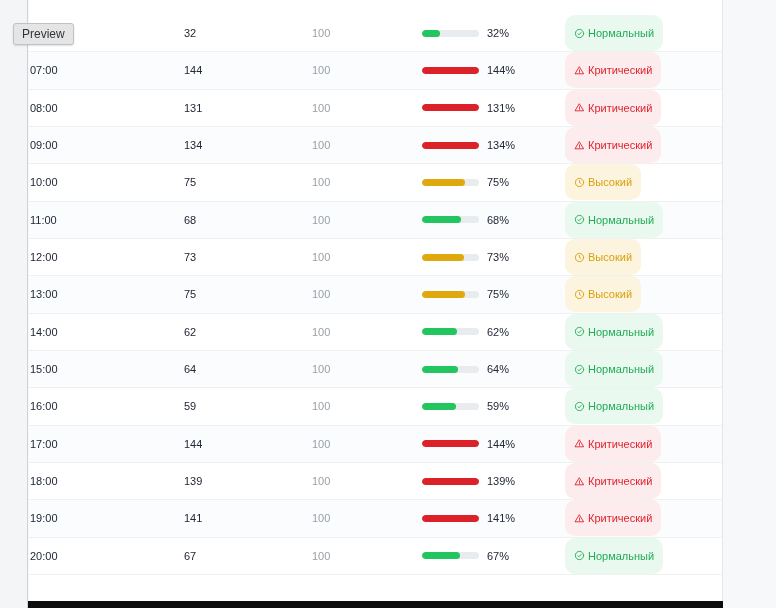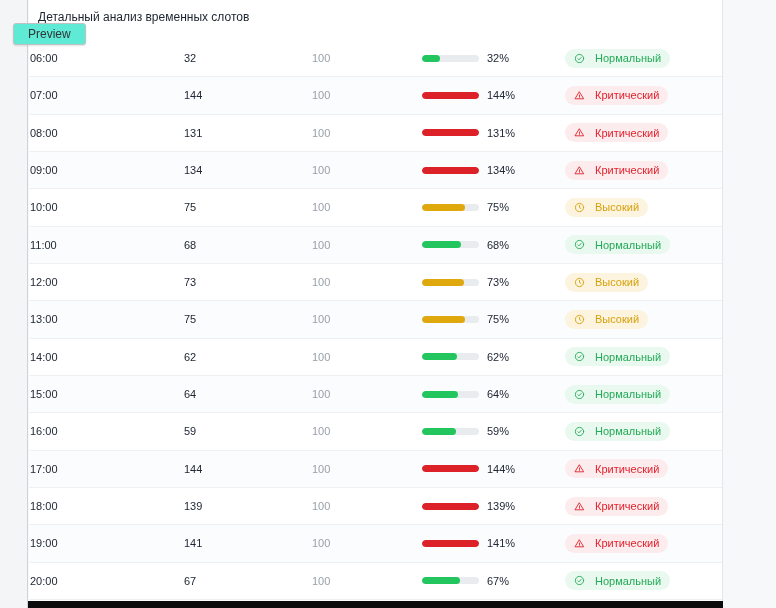--- a/index.html
+++ b/index.html
@@ -36,49 +36,48 @@
   .cell{white-space:nowrap;}
   .cell.capacity{color:#98a0a8;margin-left:12px;}
   .fill-cell{display:flex;align-items:center;gap:8px;}
   .track{width:57px;height:7px;border-radius:4px;background:#e9ecef;overflow:hidden;flex:none;}
   .fill{display:block;height:100%;border-radius:4px;}
   .fill.level-normal{background:#22c55e;}
   .fill.level-high{background:#dfa90e;}
   .fill.level-critical{background:#dc2128;}
   .pct{font-size:11px;color:#212836;}
   .badge{
-    display:inline-flex;align-items:center;gap:10px;
-    height:19px;padding:0 9px;border-radius:10px;font-size:11px;
+    display:inline-flex;align-items:center;gap:3px;
+    height:36px;padding:0 9px;border-radius:10px;font-size:11px;
   }
   .badge.level-normal{background:#e9f9ef;color:#23ab58;}
   .badge.level-high{background:#fcf4df;color:#d7a10c;}
   .badge.level-critical{background:#fdeced;color:#e0232e;}
   .badge .icon{width:11px;height:11px;display:inline-flex;flex:none;}
   .badge .icon svg{
     width:11px;height:11px;fill:none;stroke:currentColor;
     stroke-width:2;stroke-linecap:round;stroke-linejoin:round;
   }
   .tooltip{
     position:absolute;left:13px;top:23px;z-index:6;
-    background:#5eead4;border:1px solid #bfc2c5;border-radius:3px;
-    padding:3px 14px;font-size:12px;color:#30353a;
+    background:#e5e5e5;border:1px solid #bfc2c5;border-radius:3px;
+    padding:3px 8px;font-size:12px;color:#30353a;
     box-shadow:0 1px 2px rgba(0,0,0,.12);
   }
   .bottom-bar{
     position:absolute;left:28px;top:601px;width:695px;height:7px;
     background:#0c0c0c;z-index:5;
   }
 </style>
 </head>
 <body>
 
 <div class="left-strip"></div>
 
 <div class="content">
-  <div class="section-title">Детальный анализ временных слотов</div>
   <div class="table">
     <div id="tbody">
         <div class="row">
           <div class="cell">06:00</div>
           <div class="cell">32</div>
           <div class="cell capacity">100</div>
           <div class="cell fill-cell">
             <div class="track">
               <span class="fill level-normal" style="width: 32%;"></span>
             </div>

